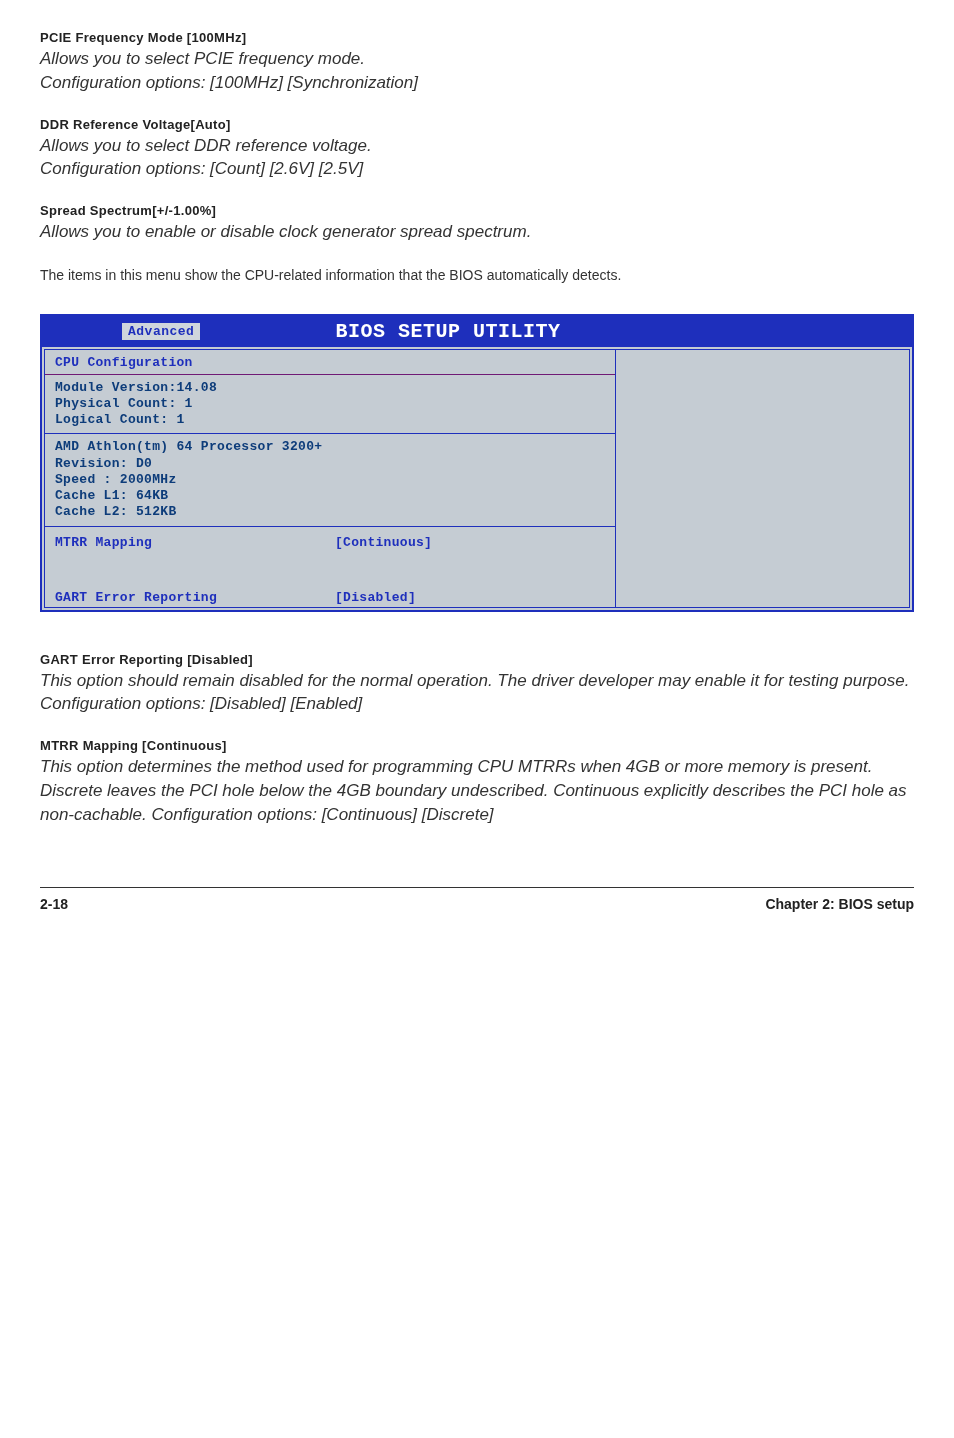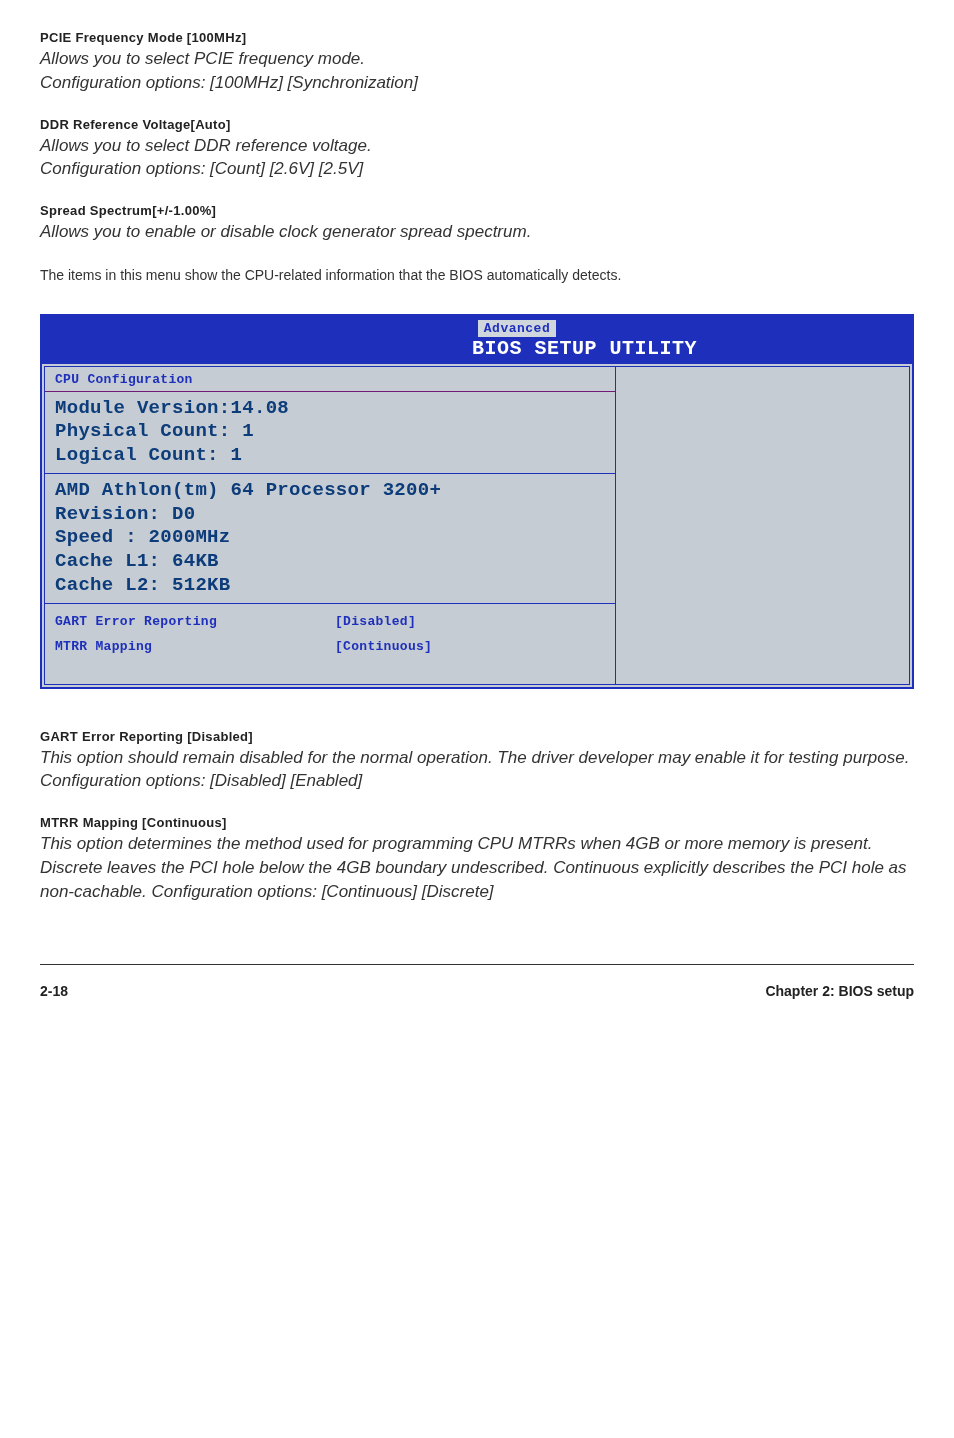--- a/index.html
+++ b/index.html
@@ -46,21 +46,20 @@
       margin-bottom: 40px;
     }
     .bios-header {
       color: #fff;
       display: flex;
       align-items: center;
       padding: 4px 0 4px 80px;
       font-family: 'Courier New', monospace;
       font-weight: bold;
       font-size: 14px;
-      flex-direction: column;
     }
     .bios-tab {
       display: inline-block;
       background: #cfd6dc;
       color: #1e2fbc;
       padding: 1px 6px;
       font-family: 'Courier New', monospace;
       font-weight: bold;
       font-size: 13px;
       letter-spacing: 0.5px;
@@ -94,21 +93,21 @@
       font-weight: bold;
       font-size: 13px;
       color: #1e2fbc;
       border-bottom: 1px solid #701a75;
       letter-spacing: 0.3px;
     }
     .bios-block {
       padding: 5px 10px 5px 10px;
       font-family: 'Courier New', monospace;
       font-weight: bold;
-      font-size: 19px;
+      font-size: 13px;
       color: #0d3c7a;
       border-bottom: 1px solid #1e2fbc;
       line-height: 1.25;
       letter-spacing: 0.3px;
     }
     .bios-setting-row {
       display: flex;
       padding: 10px 10px 2px 10px;
       font-family: 'Courier New', monospace;
       font-weight: bold;
@@ -123,21 +122,21 @@
       flex: 0 0 280px;
     }
     .bios-setting-value {
       flex: 1;
     }
     .page-footer {
       display: flex;
       justify-content: space-between;
       align-items: center;
       border-top: 1px solid #333;
-      padding-top: 18px;
+      padding-top: 8px;
       margin-top: 60px;
     }
     .footer-left {
       font-size: 14px;
       font-weight: bold;
     }
     .footer-right {
       font-size: 14px;
       font-weight: bold;
     }
@@ -185,28 +184,28 @@
         <div>Physical Count: 1</div>
         <div>Logical Count: 1</div>
       </div>
       <div class="bios-block">
         <div>AMD Athlon(tm) 64 Processor 3200+</div>
         <div>Revision: D0</div>
         <div>Speed   : 2000MHz</div>
         <div>Cache L1: 64KB</div>
         <div>Cache L2: 512KB</div>
       </div>
+      <div class="bios-setting-row second">
+        <div class="bios-setting-label">MTRR Mapping</div>
+        <div class="bios-setting-value">[Continuous]</div>
+      </div>
       <div class="bios-setting-row">
         <div class="bios-setting-label">GART Error Reporting</div>
         <div class="bios-setting-value">[Disabled]</div>
       </div>
-      <div class="bios-setting-row second">
-        <div class="bios-setting-label">MTRR Mapping</div>
-        <div class="bios-setting-value">[Continuous]</div>
-      </div>
     </div>
     <div class="bios-right"></div>
   </div>
 </div>
 
 <div>
   <div class="section-heading">GART Error Reporting [Disabled]</div>
   <div class="section-body">This option should remain disabled for the normal operation. The driver developer may enable it for testing purpose. Configuration options: [Disabled] [Enabled]</div>
 </div>
 

